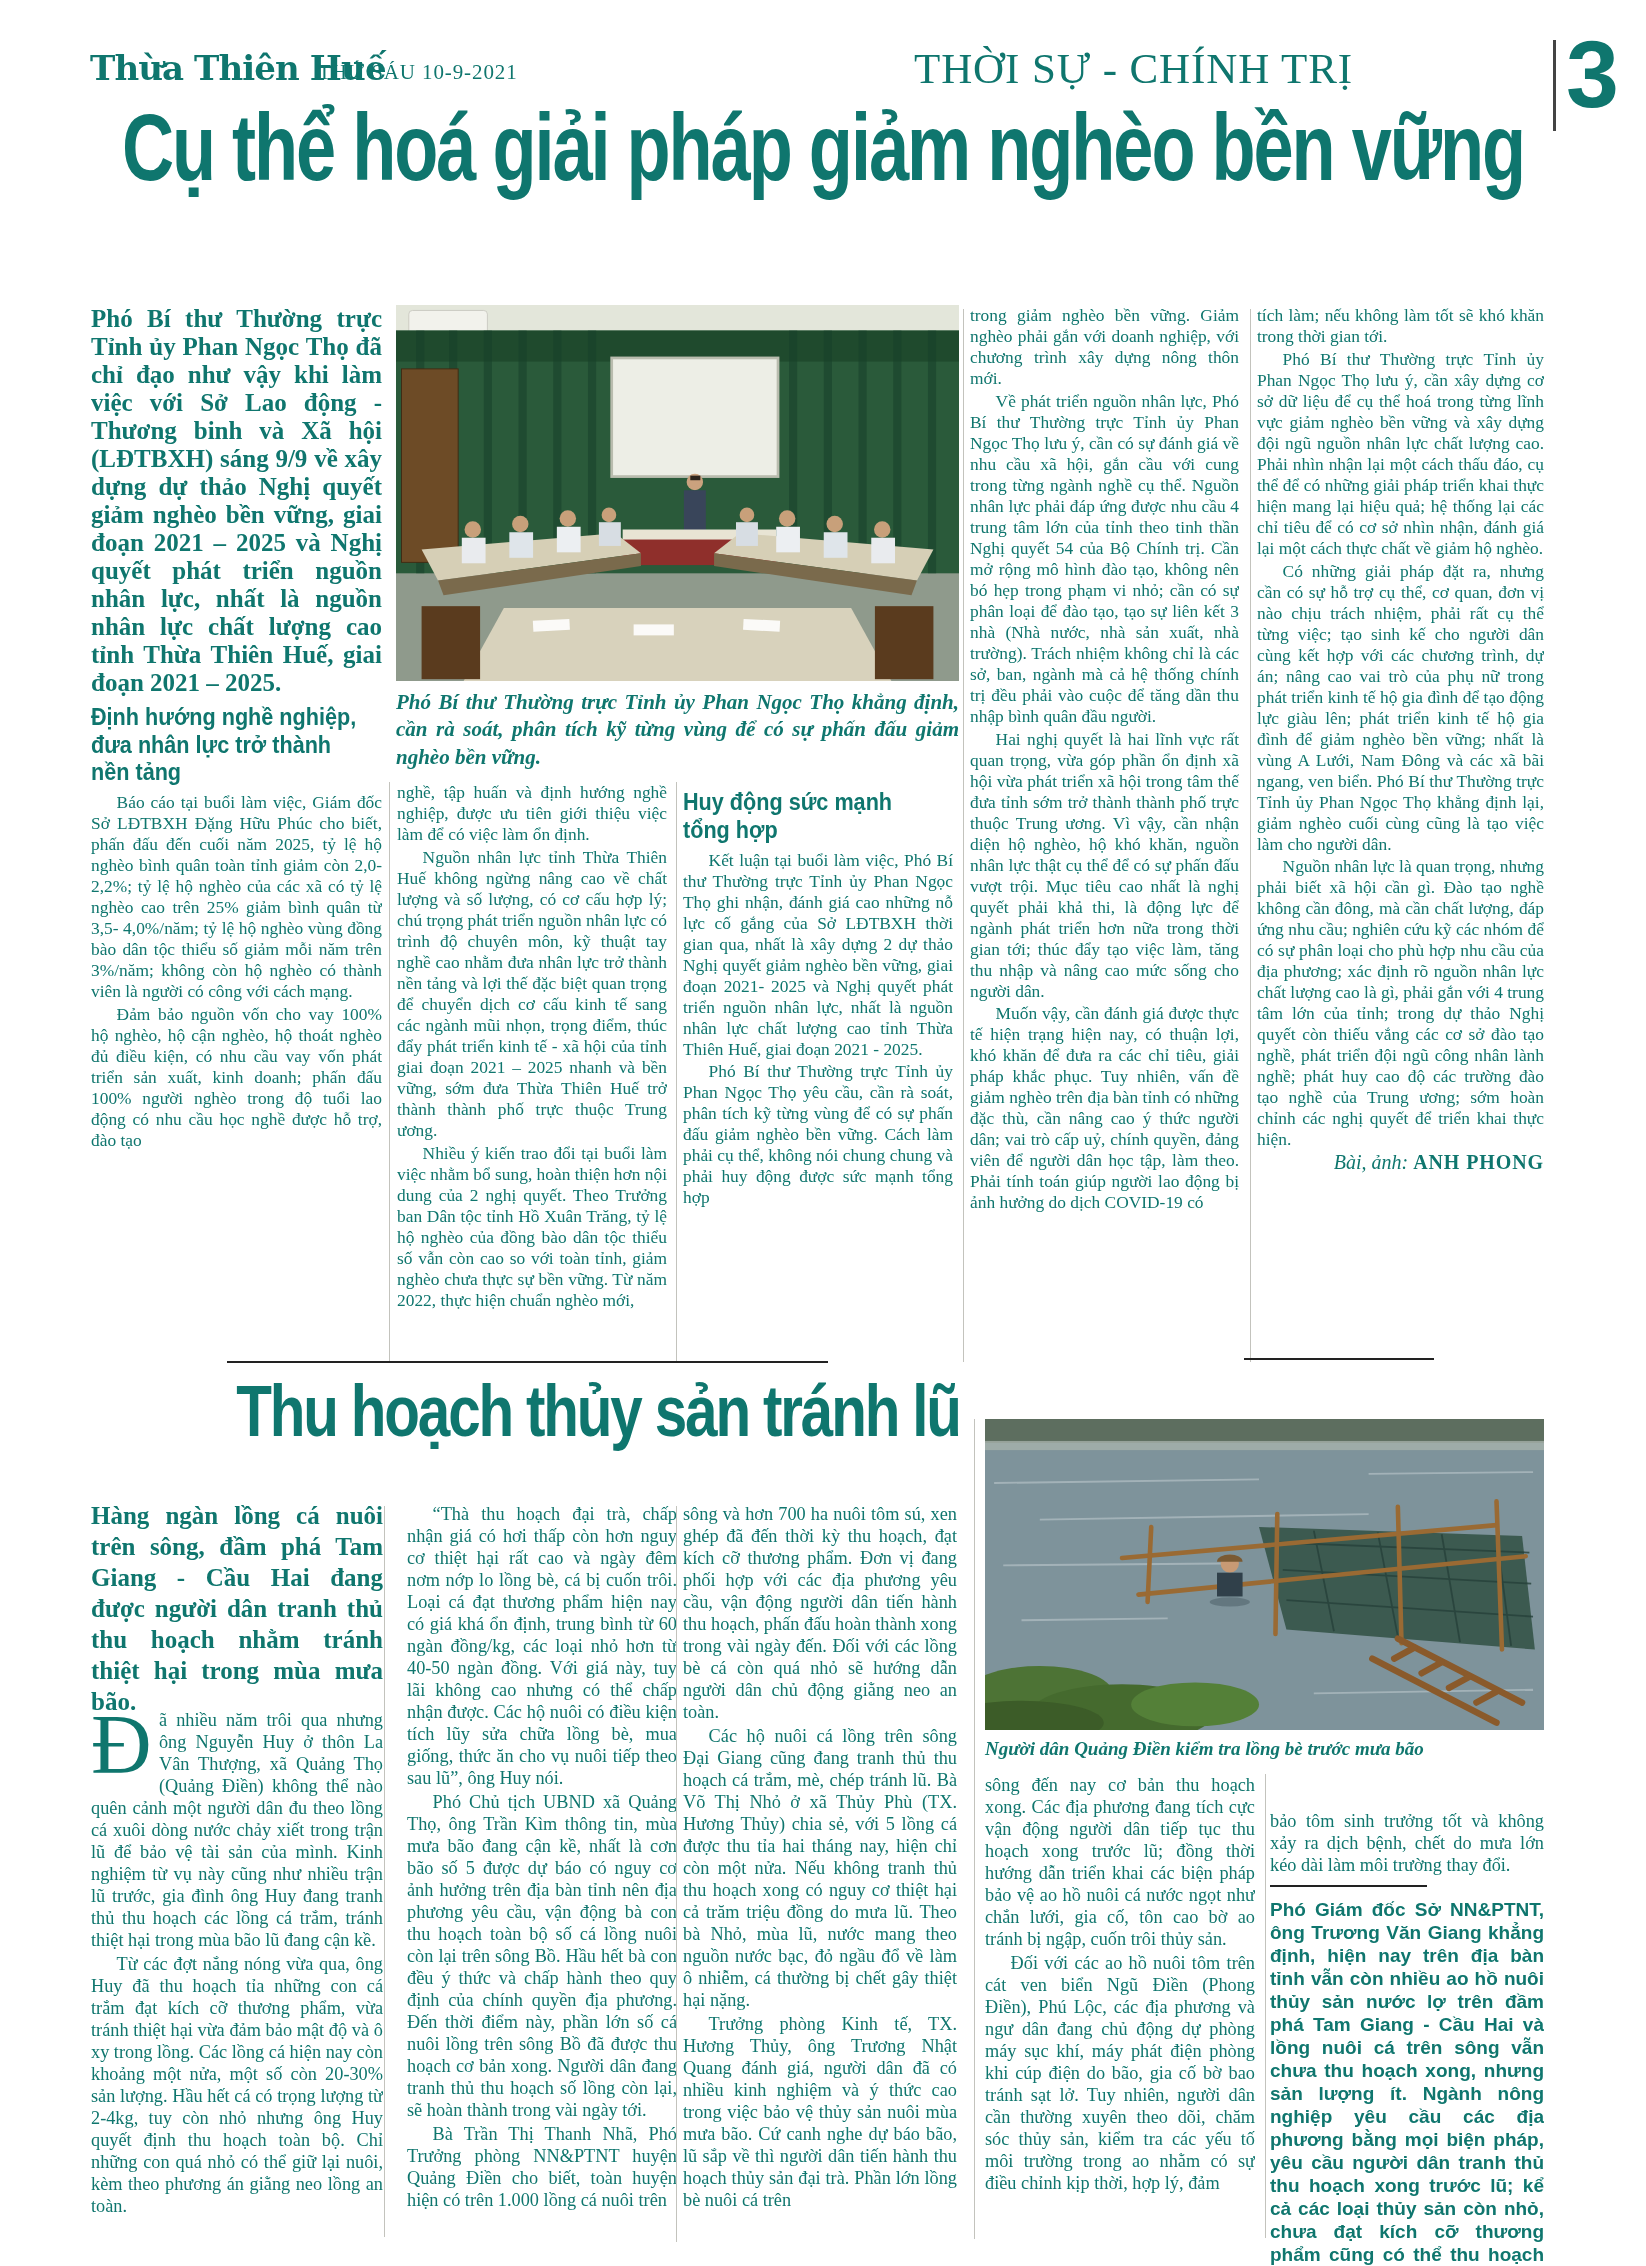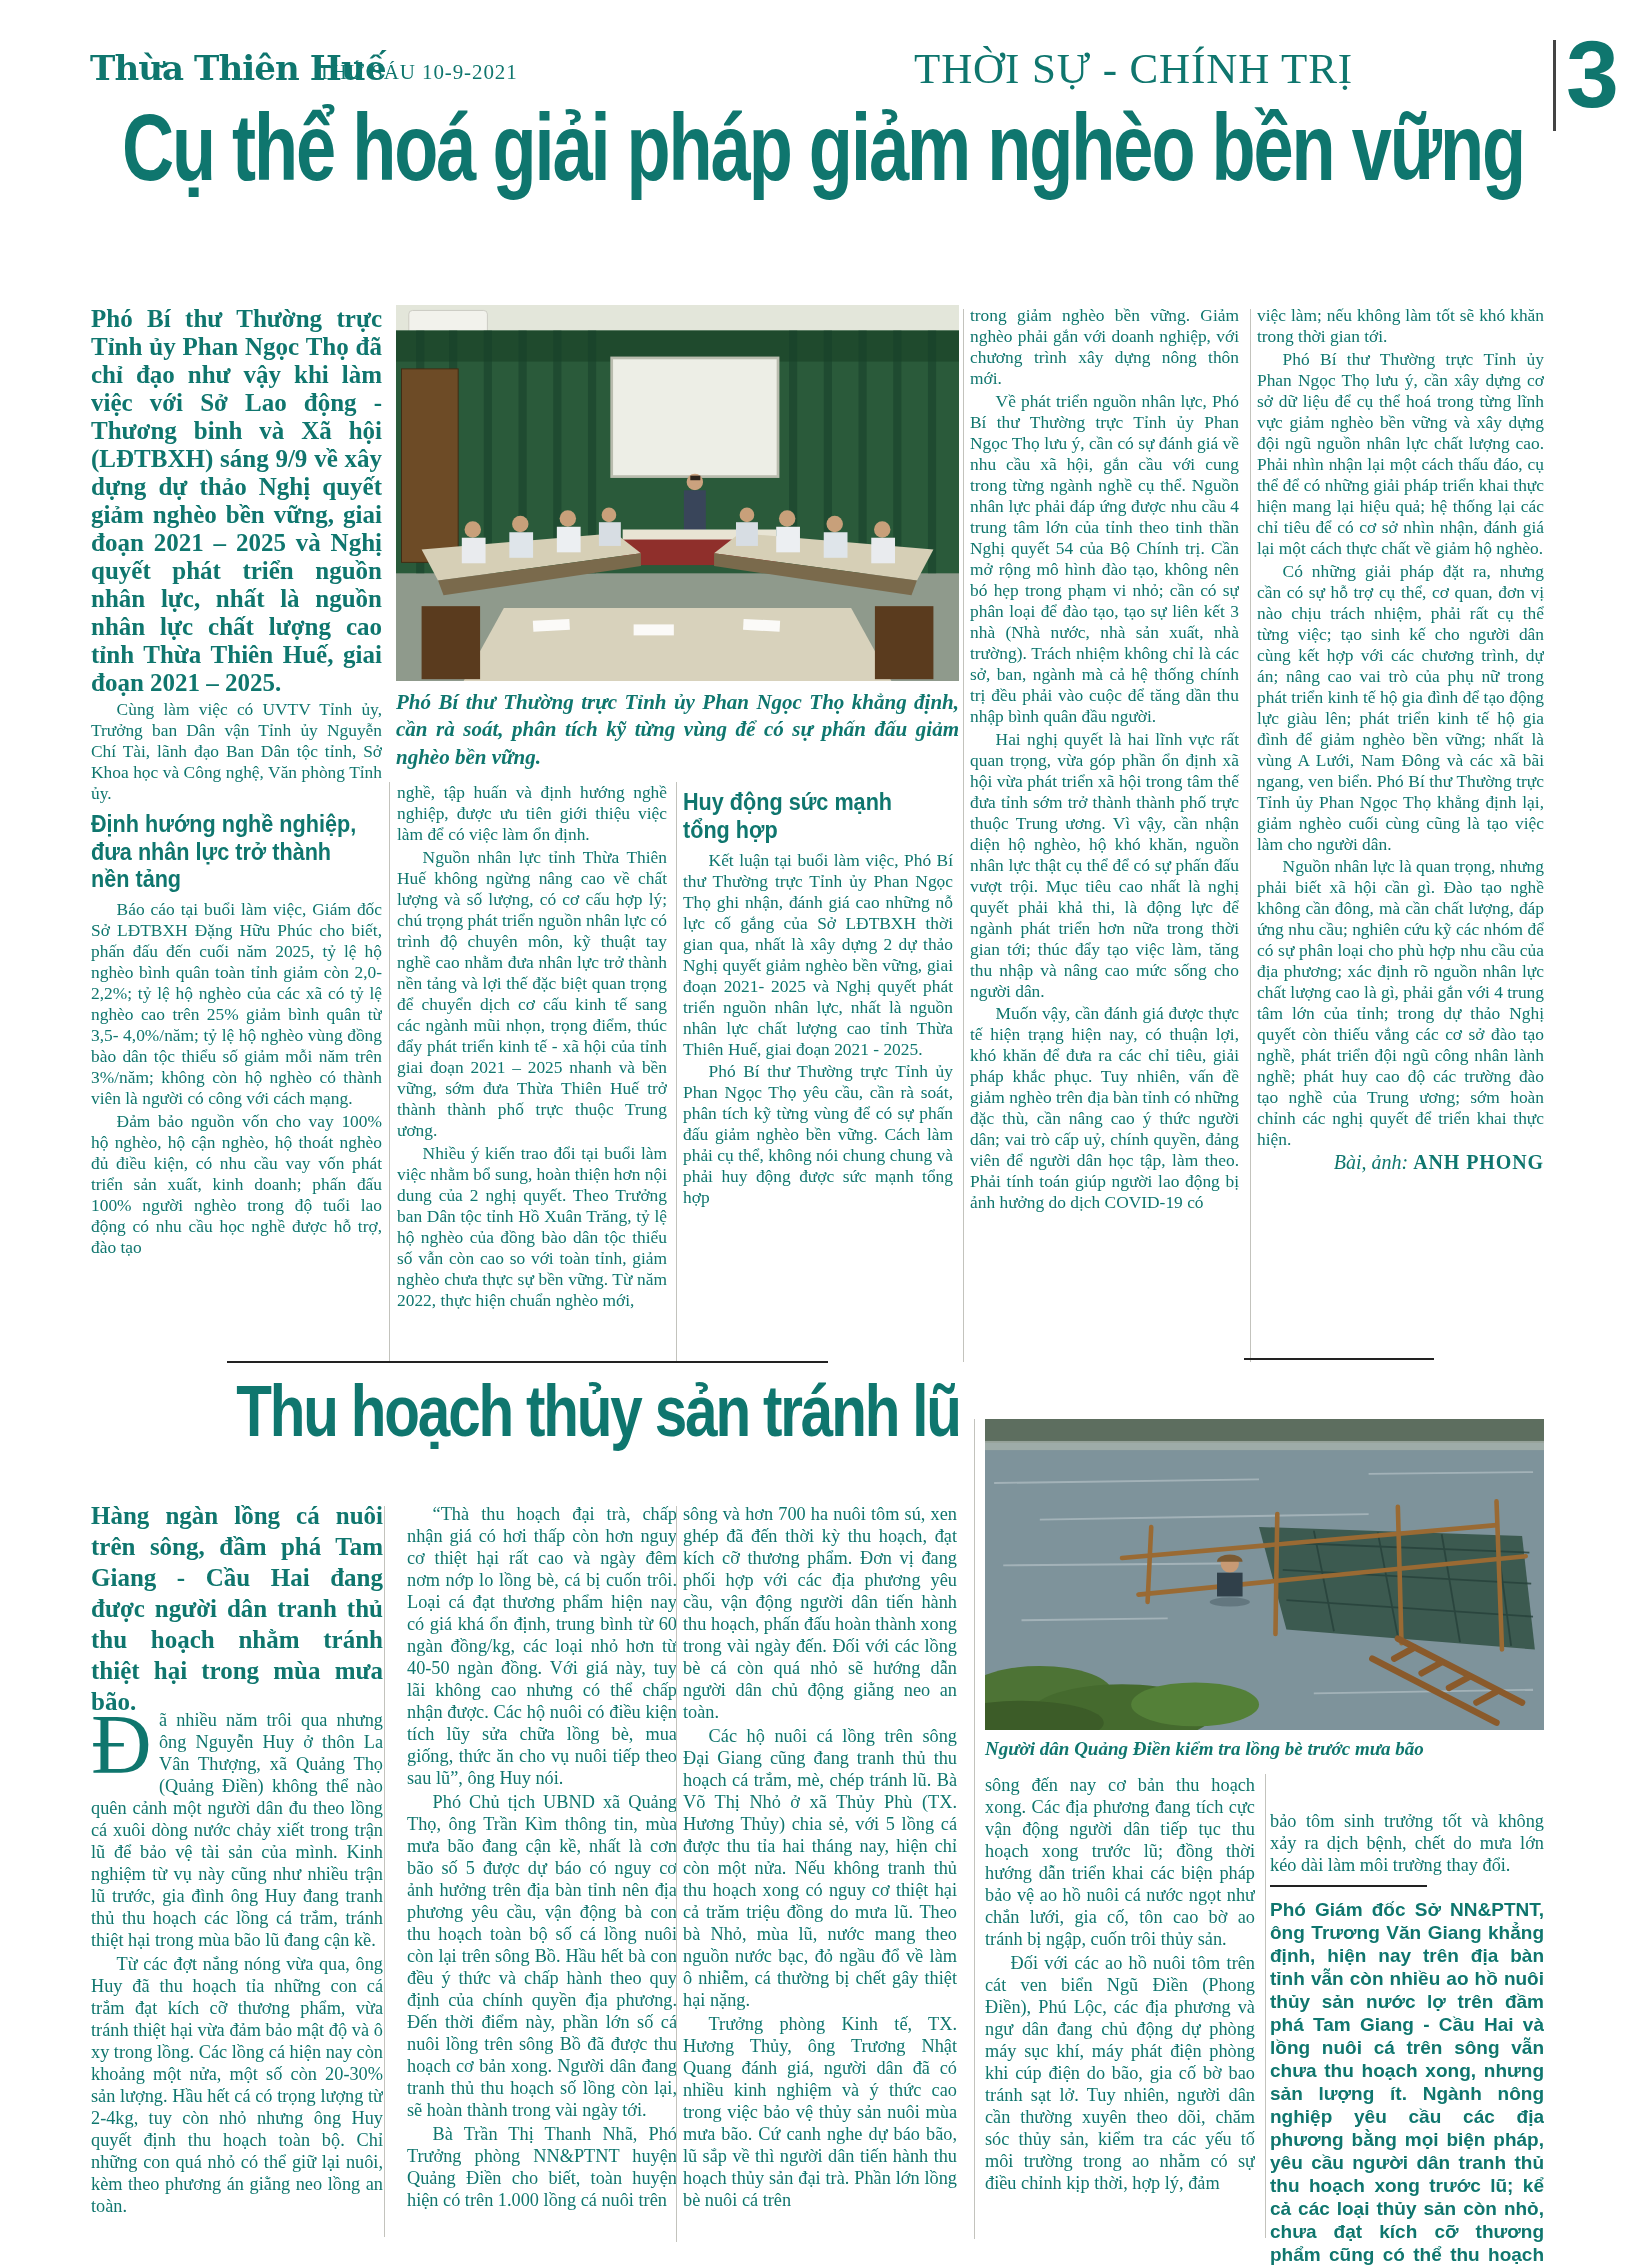--- a/index.html
+++ b/index.html
@@ -47,21 +47,20 @@
   <div class="abs masthead" style="left:90px;top:48px;">Thừa Thiên Huế</div>
   <div class="abs dateline" style="left:318px;top:60px;">THỨ SÁU 10-9-2021</div>
   <div class="abs section-title" style="left:914px;top:44px;width:614px;">THỜI SỰ - CHÍNH TRỊ</div>
   <div class="abs page-divider" style="left:1553px;top:40px;height:91px;"></div>
   <div class="abs page-number" style="left:1566px;top:27.4px;">3</div>
 
   <div class="abs headline h1a" style="left:823px;top:93px;">Cụ thể hoá giải pháp giảm nghèo bền vững</div>
 
   <div class="abs col b1" style="left:91px;top:305px;width:291px;height:1060px;">
     <p class="lede lede1">Phó Bí thư Thường trực Tỉnh ủy Phan Ngọc Thọ đã chỉ đạo như vậy khi làm việc với Sở Lao động - Thương binh và Xã hội (LĐTBXH) sáng 9/9 về xây dựng dự thảo Nghị quyết giảm nghèo bền vững, giai đoạn 2021 – 2025 và Nghị quyết phát triển nguồn nhân lực, nhất là nguồn nhân lực chất lượng cao tỉnh Thừa Thiên Huế, giai đoạn 2021 – 2025.</p>
-    <p class="ind">Cùng làm việc có UVTV Tỉnh ủy, Trưởng ban Dân vận Tỉnh ủy Nguyễn Chí Tài, lãnh đạo Ban Dân tộc tỉnh, Sở Khoa học và Công nghệ, Văn phòng Tỉnh ủy.</p>
     <h3 class="subhead">Định hướng nghề nghiệp, đưa nhân lực trở thành nền tảng</h3>
     <p class="ind">Báo cáo tại buổi làm việc, Giám đốc Sở LĐTBXH Đặng Hữu Phúc cho biết, phấn đấu đến cuối năm 2025, tỷ lệ hộ nghèo bình quân toàn tỉnh giảm còn 2,0- 2,2%; tỷ lệ hộ nghèo của các xã có tỷ lệ nghèo cao trên 25% giảm bình quân từ 3,5- 4,0%/năm; tỷ lệ hộ nghèo vùng đồng bào dân tộc thiểu số giảm mỗi năm trên 3%/năm; không còn hộ nghèo có thành viên là người có công với cách mạng.</p>
     <p class="ind">Đảm bảo nguồn vốn cho vay 100% hộ nghèo, hộ cận nghèo, hộ thoát nghèo đủ điều kiện, có nhu cầu vay vốn phát triển sản xuất, kinh doanh; phấn đấu 100% người nghèo trong độ tuổi lao động có nhu cầu học nghề được hỗ trợ, đào tạo</p>
   </div>
 
   <div class="abs" style="left:396px;top:305px;width:563px;height:376px;">
     <svg class="photo" width="563" height="376" viewBox="0 0 616 412" preserveAspectRatio="none">
       <rect width="616" height="412" fill="#8f9a8c"></rect>
       <rect width="616" height="54" fill="#e3e6da"></rect>
       <rect x="14" y="6" width="86" height="30" rx="4" fill="#f2f2ec" stroke="#c9c9c0"></rect>
@@ -136,21 +135,21 @@
   </div>
 
   <div class="abs col b1" style="left:970px;top:305px;width:269px;height:1060px;">
     <p>trong giảm nghèo bền vững. Giảm nghèo phải gắn với doanh nghiệp, với chương trình xây dựng nông thôn mới.</p>
     <p class="ind">Về phát triển nguồn nhân lực, Phó Bí thư Thường trực Tỉnh ủy Phan Ngọc Thọ lưu ý, cần có sự đánh giá về nhu cầu xã hội, gắn cầu với cung trong từng ngành nghề cụ thể. Nguồn nhân lực phải đáp ứng được nhu cầu 4 trung tâm lớn của tỉnh theo tinh thần Nghị quyết 54 của Bộ Chính trị. Cần mở rộng mô hình đào tạo, không nên bó hẹp trong phạm vi nhỏ; cần có sự phân loại để đào tạo, tạo sự liên kết 3 nhà (Nhà nước, nhà sản xuất, nhà trường). Trách nhiệm không chỉ là các sở, ban, ngành mà cả hệ thống chính trị đều phải vào cuộc để tăng dần thu nhập bình quân đầu người.</p>
     <p class="ind">Hai nghị quyết là hai lĩnh vực rất quan trọng, vừa góp phần ổn định xã hội vừa phát triển xã hội trong tâm thế đưa tỉnh sớm trở thành thành phố trực thuộc Trung ương. Vì vậy, cần nhận diện hộ nghèo, hộ khó khăn, nguồn nhân lực thật cụ thể để có sự phấn đấu vượt trội. Mục tiêu cao nhất là nghị quyết phải khả thi, là động lực để ngành phát triển hơn nữa trong thời gian tới; thúc đẩy tạo việc làm, tăng thu nhập và nâng cao mức sống cho người dân.</p>
     <p class="ind">Muốn vậy, cần đánh giá được thực tế hiện trạng hiện nay, có thuận lợi, khó khăn để đưa ra các chỉ tiêu, giải pháp khắc phục. Tuy nhiên, vấn đề giảm nghèo trên địa bàn tỉnh có những đặc thù, cần nâng cao ý thức người dân; vai trò cấp uỷ, chính quyền, đảng viên để người dân học tập, làm theo. Phải tính toán giúp người lao động bị ảnh hưởng do dịch COVID-19 có</p>
   </div>
 
   <div class="abs col b1" style="left:1257px;top:305px;width:287px;height:1060px;">
-    <p>việc làm; nếu không làm tốt sẽ khó khăn trong thời gian tới.</p>
+    <p>tích làm; nếu không làm tốt sẽ khó khăn trong thời gian tới.</p>
     <p class="ind">Phó Bí thư Thường trực Tỉnh ủy Phan Ngọc Thọ lưu ý, cần xây dựng cơ sở dữ liệu để cụ thể hoá trong từng lĩnh vực giảm nghèo bền vững và xây dựng đội ngũ nguồn nhân lực chất lượng cao. Phải nhìn nhận lại một cách thấu đáo, cụ thể để có những giải pháp triển khai thực hiện mang lại hiệu quả; hệ thống lại các chỉ tiêu để có cơ sở nhìn nhận, đánh giá lại một cách thực chất về giảm hộ nghèo.</p>
     <p class="ind">Có những giải pháp đặt ra, nhưng cần có sự hỗ trợ cụ thể, cơ quan, đơn vị nào chịu trách nhiệm, phải rất cụ thể từng việc; tạo sinh kế cho người dân cùng kết hợp với các chương trình, dự án; nâng cao vai trò của phụ nữ trong phát triển kinh tế hộ gia đình để tạo động lực giàu lên; phát triển kinh tế hộ gia đình để giảm nghèo bền vững; nhất là vùng A Lưới, Nam Đông và các xã bãi ngang, ven biển. Phó Bí thư Thường trực Tỉnh ủy Phan Ngọc Thọ khẳng định lại, giảm nghèo cuối cùng cũng là tạo việc làm cho người dân.</p>
     <p class="ind">Nguồn nhân lực là quan trọng, nhưng phải biết xã hội cần gì. Đào tạo nghề không cần đông, mà cần chất lượng, đáp ứng nhu cầu; nghiên cứu kỹ các nhóm để có sự phân loại cho phù hợp nhu cầu của địa phương; xác định rõ nguồn nhân lực chất lượng cao là gì, phải gắn với 4 trung tâm lớn của tỉnh; trong dự thảo Nghị quyết còn thiếu vắng các cơ sở đào tạo nghề, phát triển đội ngũ công nhân lành nghề; phát huy cao độ các trường đào tạo nghề của Trung ương; sớm hoàn chỉnh các nghị quyết để triển khai thực hiện.</p>
     <p class="byline">
       <span class="lbl">Bài, ảnh:</span>
       <span class="nm">ANH PHONG</span>
     </p>
   </div>
 
   <div class="abs vrule" style="left:389px;top:782px;height:579px;"></div>

